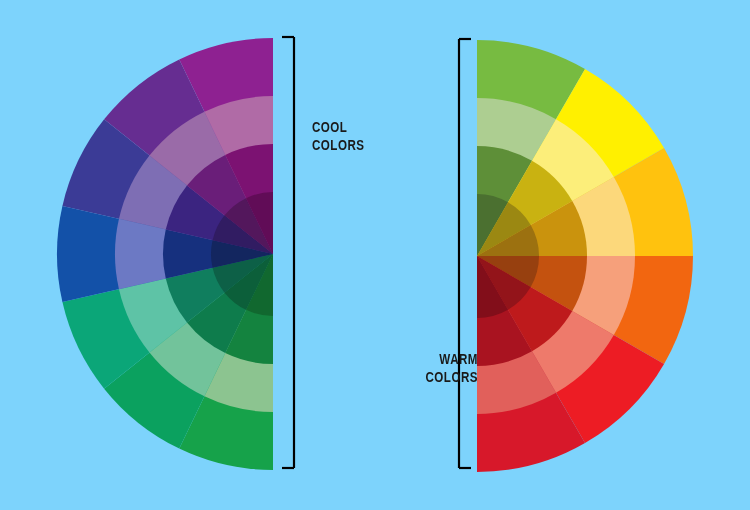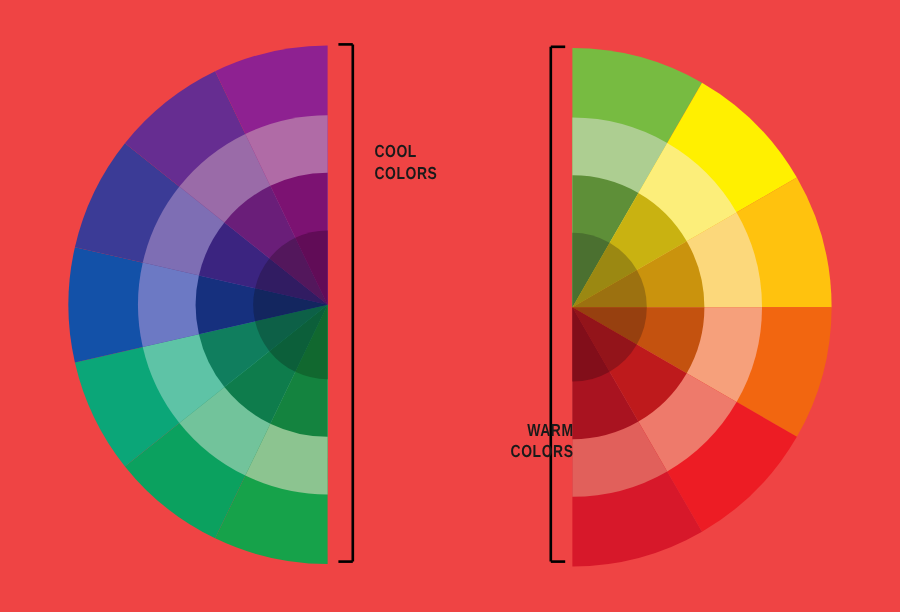--- a/index.html
+++ b/index.html
@@ -1,19 +1,19 @@
 <!DOCTYPE html>
 <html><head>
 <meta charset="utf-8">
 <title>Color Wheel Diagram</title>
 <style>
   html,body{margin:0;padding:0;background:#ffffff;}
   body{width:750px;height:510px;overflow:hidden;
        font-family:"Liberation Sans",sans-serif;}
-  #stage{position:relative;width:750px;height:510px;background:#ef4444;}
+  #stage{position:relative;width:750px;height:510px;background:#7dd3fc;}
   svg.wheel{position:absolute;top:0;left:0;width:750px;height:510px;}
   .lbl{position:absolute;font-family:"Liberation Sans",sans-serif;
        font-weight:bold;font-size:14.5px;letter-spacing:.6px;
        line-height:18px;color:#1a1a1a;
        transform:scaleX(.80);-webkit-transform:scaleX(.80);}
   #cool-label{left:312px;top:118px;transform-origin:left top;text-align:left;}
   #warm-label{left:404px;top:350px;transform-origin:right top;
               width:74px;text-align:right;}
   .lbl div{white-space:nowrap;}
 </style>

